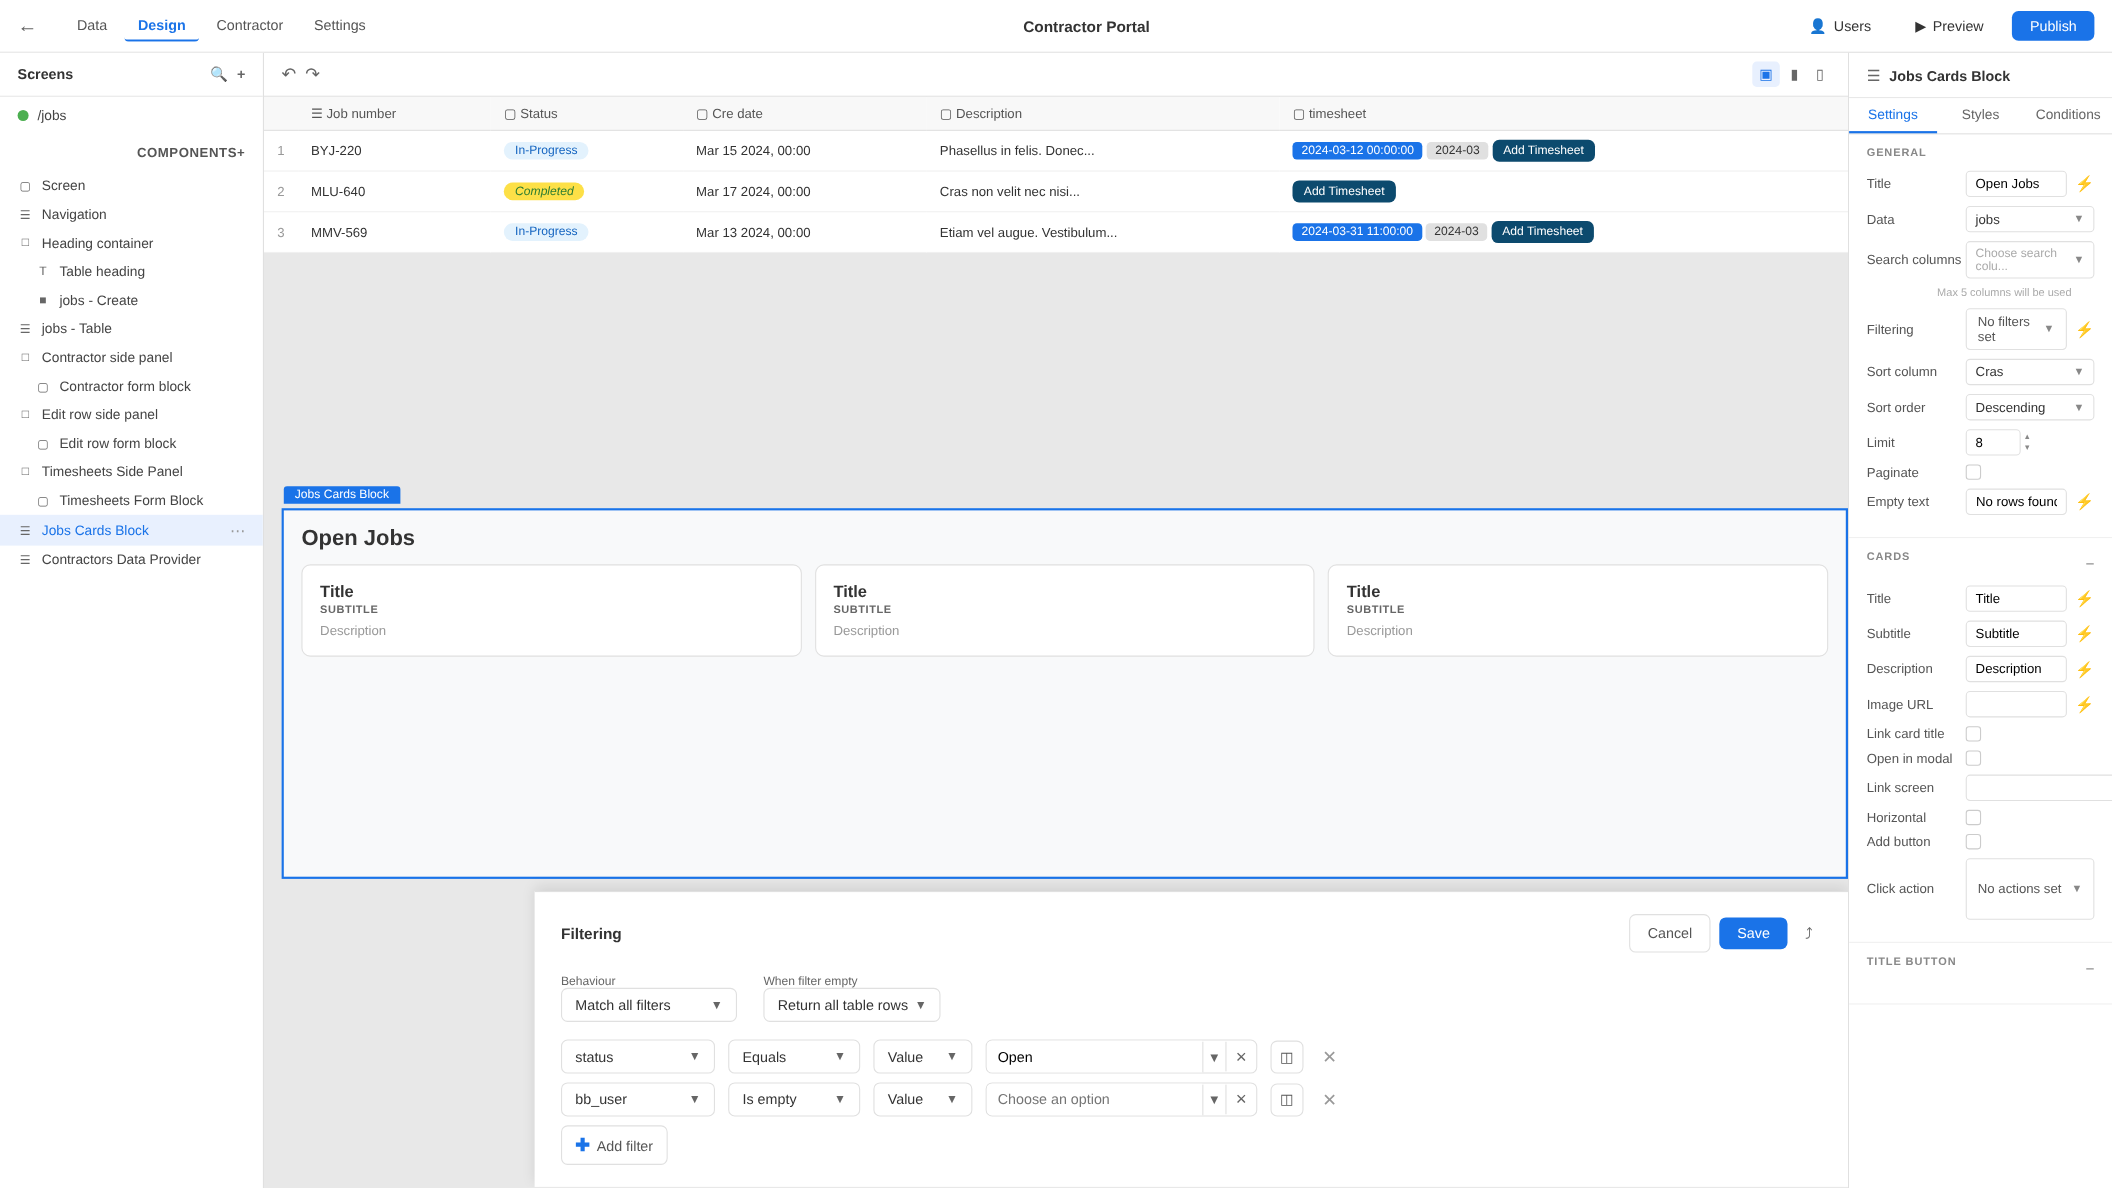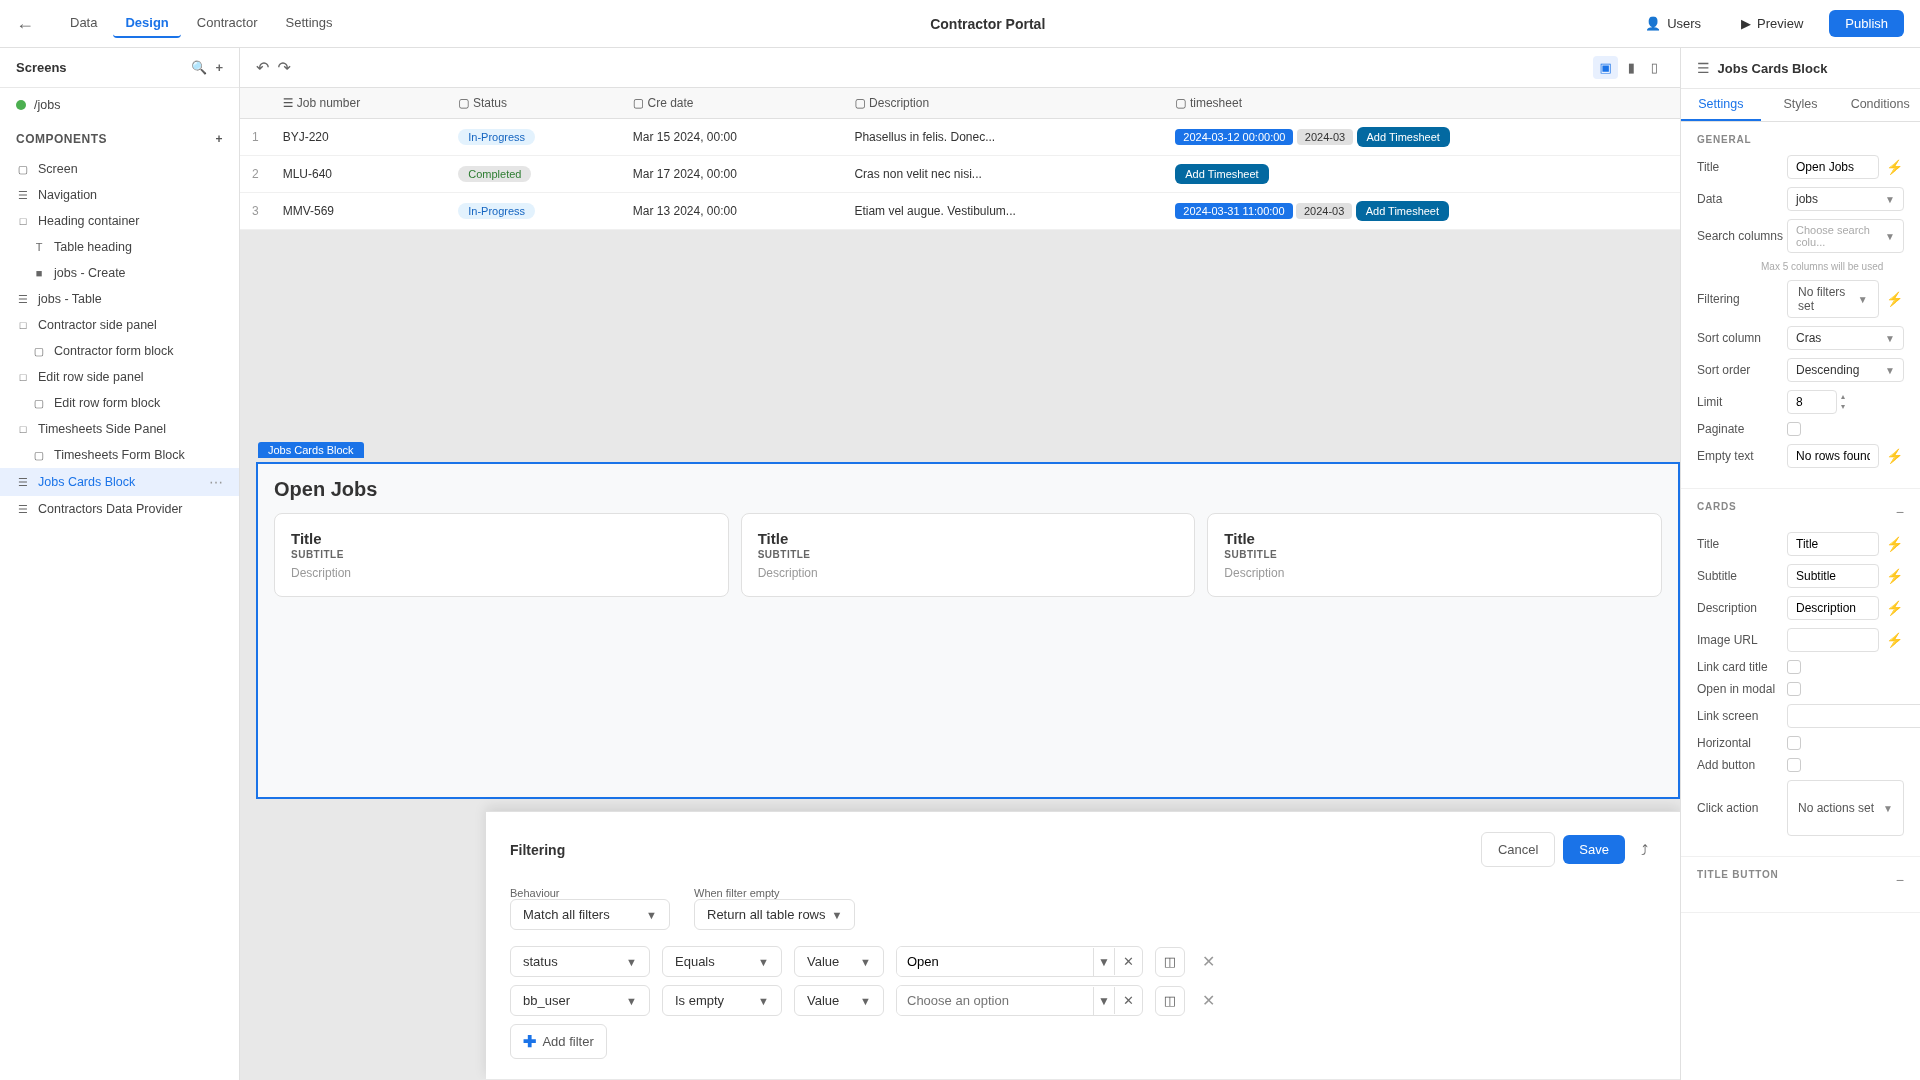--- a/index.html
+++ b/index.html
@@ -25,46 +25,46 @@
     .sidebar-header span { font-weight: 600; font-size: 13px; }
     .sidebar-header-icons { display: flex; gap: 8px; color: #666; cursor: pointer; }
     .sidebar-section { padding: 4px 0; }
     .sidebar-item { display: flex; align-items: center; gap: 8px; padding: 6px 16px; cursor: pointer; font-size: 12.5px; color: #444; }
     .sidebar-item.active { background: #e8f0fe; color: #1a73e8; }
     .sidebar-item.indented { padding-left: 32px; }
     .sidebar-item .item-icon { width: 14px; height: 14px; display: flex; align-items: center; justify-content: center; font-size: 11px; color: #666; flex-shrink: 0; }
     .sidebar-item .dot { width: 10px; height: 10px; border-radius: 50%; background: #4caf50; flex-shrink: 0; }
     .sidebar-item .three-dot { margin-left: auto; color: #999; font-size: 14px; }
 
-    .components-header { display: flex; align-items: center; justify-content: space-between; padding: 10px 16px 6px; }
+    .components-header { display: flex; align-items: center; justify-content: flex-end; padding: 10px 16px 6px; }
     .components-header span { font-weight: 600; font-size: 12px; color: #555; text-transform: uppercase; letter-spacing: 0.5px; }
 
     
     .center-canvas { flex: 1; background: #e8e8e8; overflow: hidden; position: relative; }
     .canvas-toolbar { display: flex; align-items: center; justify-content: space-between; padding: 8px 16px; background: #fff; border-bottom: 1px solid #e0e0e0; }
     .canvas-toolbar .undo-redo { display: flex; gap: 8px; color: #666; cursor: pointer; font-size: 16px; }
     .canvas-toolbar .view-toggles { display: flex; gap: 4px; }
     .canvas-toolbar .view-btn { padding: 4px 6px; cursor: pointer; color: #666; border-radius: 4px; }
     .canvas-toolbar .view-btn.active { background: #e8f0fe; color: #1a73e8; }
 
     .canvas-content { padding: 0; position: relative; height: calc(100% - 41px); overflow: hidden; }
 
     
     .table-preview { background: #fff; margin: 0; border: none; }
     .table-preview table { width: 100%; border-collapse: collapse; }
     .table-preview table th { background: #f8f8f8; padding: 8px 12px; text-align: left; font-size: 12px; color: #555; border-bottom: 1px solid #e0e0e0; font-weight: 500; }
     .table-preview table td { padding: 8px 12px; border-bottom: 1px solid #f0f0f0; font-size: 12px; }
     .table-preview table td.row-num { color: #999; width: 30px; }
     .badge { display: inline-block; padding: 2px 10px; border-radius: 12px; font-size: 11px; font-weight: 500; }
     .badge.in-progress { background: #e3f2fd; color: #1565c0; }
-    .badge.completed { background: #e5e5e5; color: #2e7d32; }
+    .badge.completed { background: #fde047; color: #2e7d32; font-style: italic; }
     .date-badge { display: inline-block; padding: 2px 8px; border-radius: 4px; font-size: 11px; font-weight: 500; }
     .date-badge.blue { background: #1a73e8; color: #fff; }
     .date-badge.gray { background: #e0e0e0; color: #333; }
-    .add-timesheet-btn { background: #0369a1; color: #fff; border: none; border-radius: 6px; padding: 4px 10px; font-size: 11px; cursor: pointer; }
+    .add-timesheet-btn { background: #0c4a6e; color: #fff; border: none; border-radius: 6px; padding: 4px 10px; font-size: 11px; cursor: pointer; }
     .cards-grid { display: grid; grid-template-columns: repeat(3, 1fr); gap: 12px; }
     .card-item { background: #fff; border: 1px solid #e0e0e0; border-radius: 8px; padding: 16px; }
     .card-item .card-title { font-size: 15px; font-weight: 600; color: #333; }
     .card-item .card-subtitle { font-size: 10px; font-weight: 600; color: #666; text-transform: uppercase; letter-spacing: 0.5px; margin-top: 2px; }
     .card-item .card-description { font-size: 12px; color: #999; margin-top: 6px; }
 
     
     .float-actions { position: absolute; bottom: 20px; left: 50%; transform: translateX(-50%); display: flex; gap: 8px; background: #fff; border-radius: 8px; padding: 8px 12px; box-shadow: 0 2px 8px rgba(0,0,0,0.15); z-index: 20; }
     .float-btn { width: 32px; height: 32px; display: flex; align-items: center; justify-content: center; cursor: pointer; border-radius: 4px; color: #555; font-size: 16px; }
 

